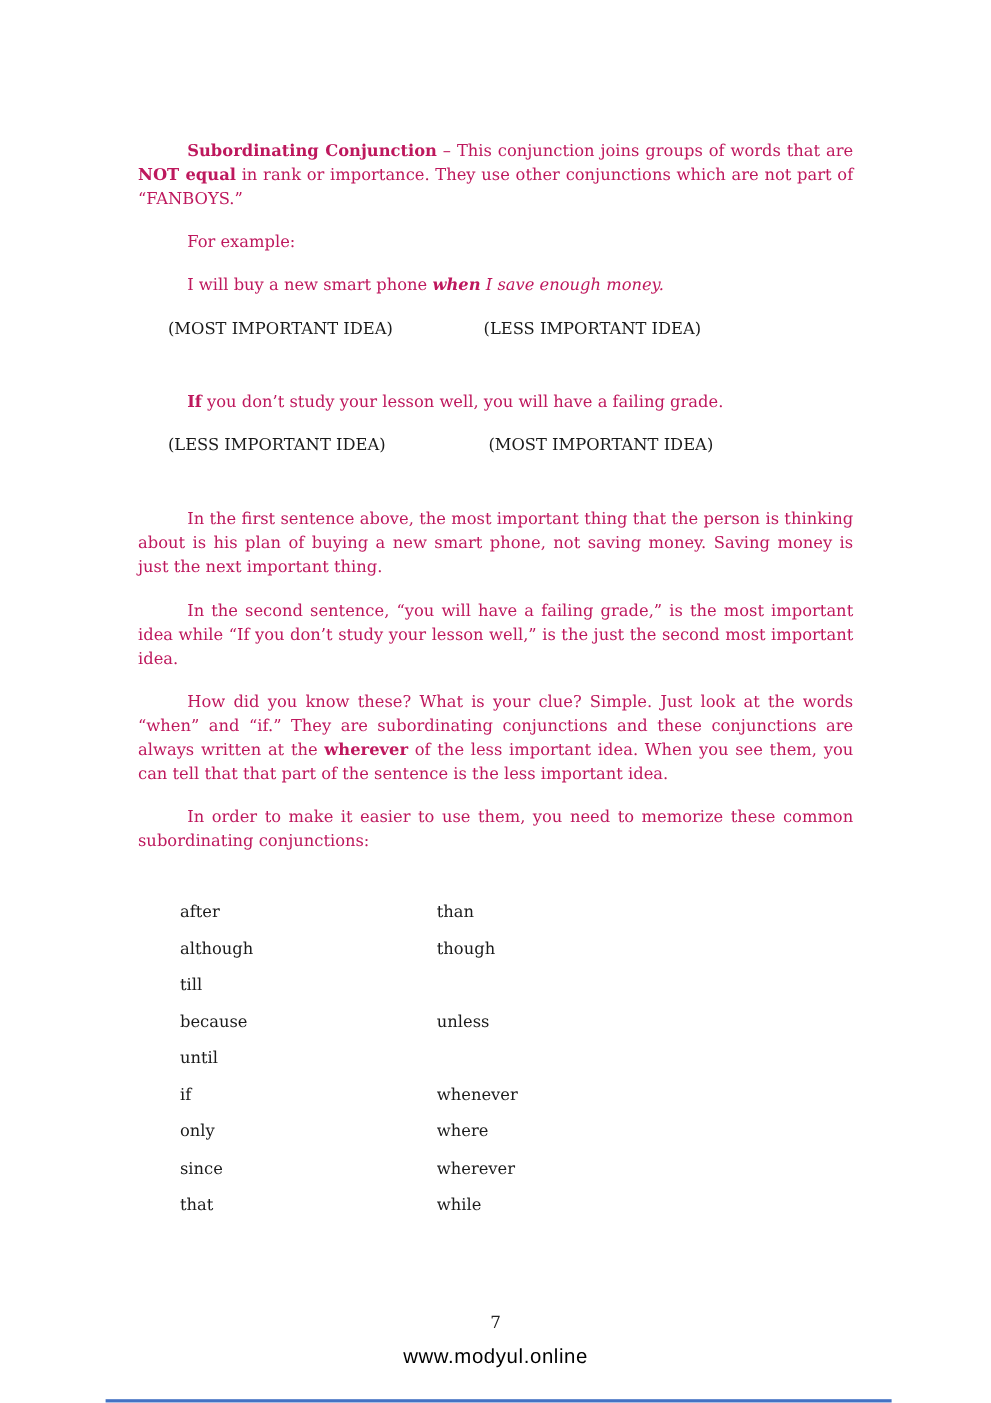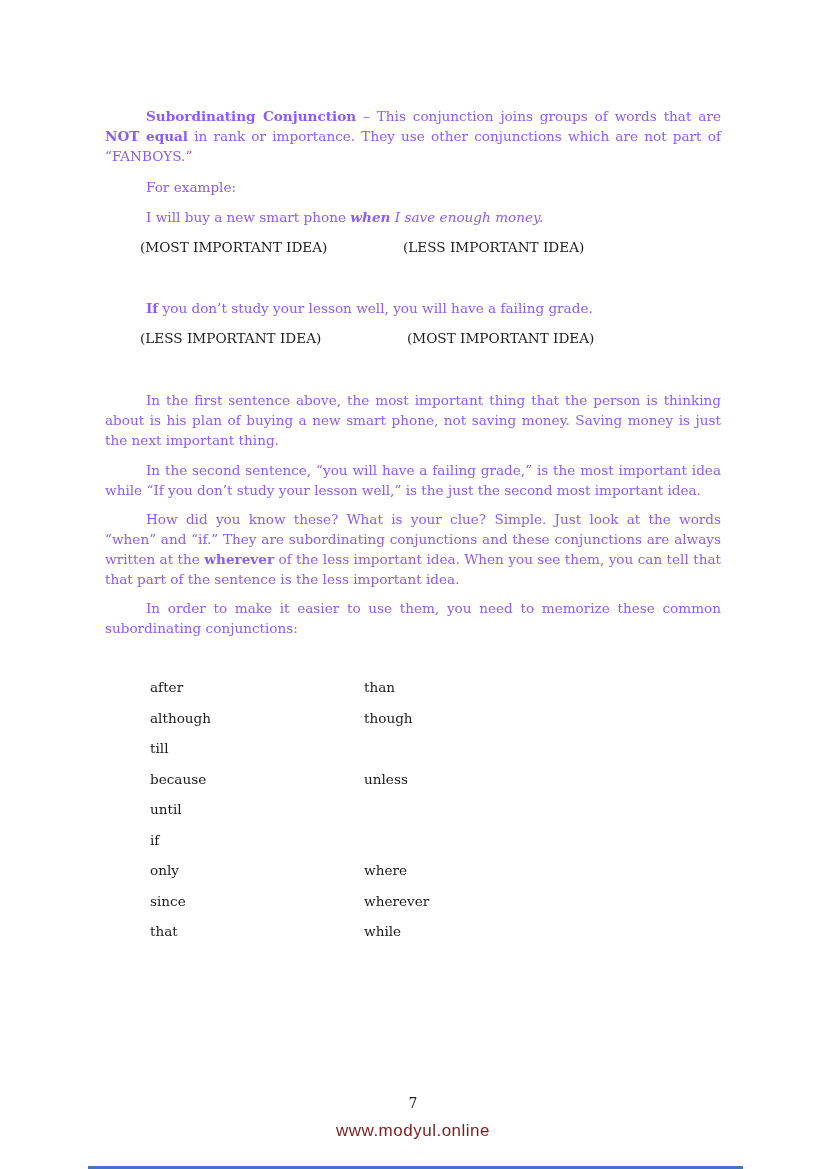--- a/index.html
+++ b/index.html
@@ -10,25 +10,25 @@
     overflow:hidden;
     font-family:"DejaVu Serif", serif;
     color:#1b1b1b;
   }
   .content{
     position:absolute;
     left:99px; top:100px;
     width:628px;
   }
   .para{
-    margin:6px;
+    margin:16px;
     font-size:13.6px;
     line-height:20px;
     text-align:justify;
-    color:#8b5cf6;
+    color:#be185d;
   }
   .indent{ text-indent:41px; }
   .b{ font-weight:bold; }
   .i{ font-style:italic; }
   .mt10{ margin-top:10px; }
   .mt11{ margin-top:11px; }
   .mt9{ margin-top:9px; }
   .mt41{ margin-top:41px; }
   .mt42{ margin-top:42px; }
   .labels-row{
@@ -62,21 +62,21 @@
     font-size:14px;
     color:#222222;
   }
   .watermark{
     position:absolute;
     top:1121px; left:0; width:826px;
     text-align:center;
     font-family:"Liberation Sans", sans-serif;
     font-size:17px;
     letter-spacing:0.5px;
-    color:#7f1d1d;
+    color:#000000;
   }
   .accent-bar{
     position:absolute;
     left:88px; bottom:0;
     width:655px; height:3px;
   }
 </style>
 </head>
 <body>
 
@@ -123,20 +123,21 @@
         </div>
         <div class="conj-row">
           <span>because</span>
           <span>unless</span>
         </div>
         <div class="conj-row">
           <span>until</span>
         </div>
         <div class="conj-row">
           <span>if</span>
+          <span>whenever</span>
         </div>
         <div class="conj-row">
           <span>only</span>
           <span>where</span>
         </div>
         <div class="conj-row">
           <span>since</span>
           <span>wherever</span>
         </div>
         <div class="conj-row">

